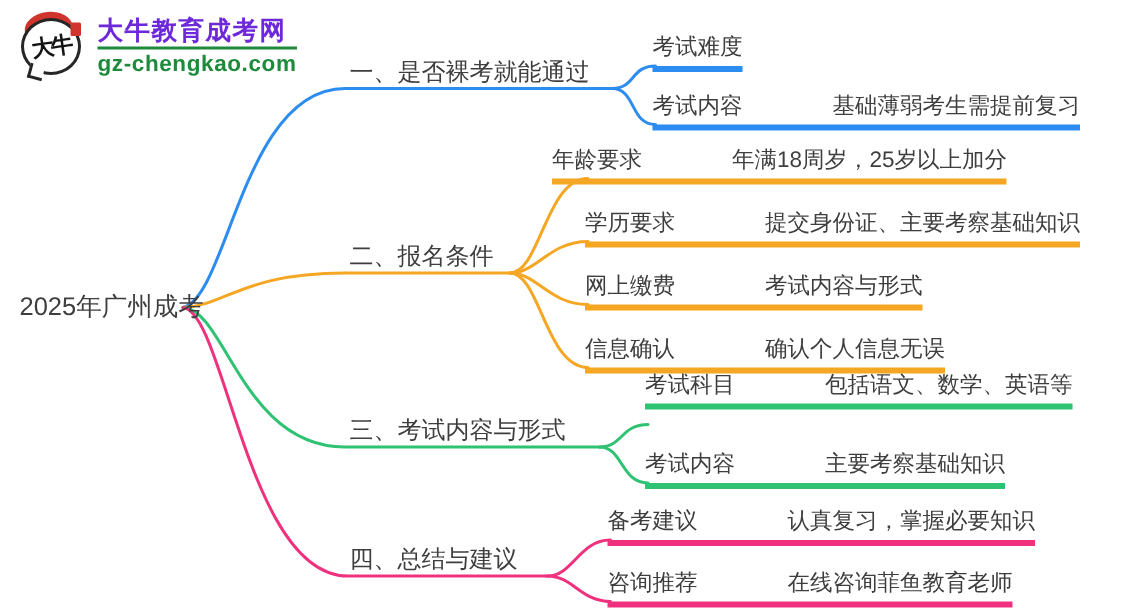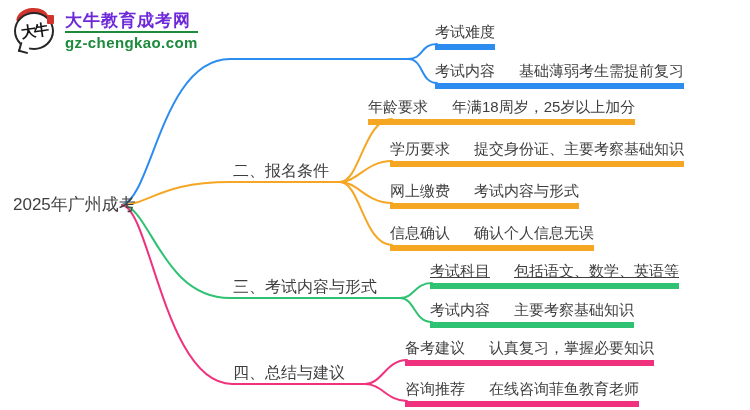--- a/index.html
+++ b/index.html
@@ -7,22 +7,22 @@
     position:relative;width:750px;height:410px;background:#ffffff;overflow:hidden;
     font-family:"Liberation Sans","DejaVu Sans",sans-serif;color:#3e3e3e;
   }
   svg.edges{position:absolute;left:0;top:0;}
   svg.edges path{fill:none;stroke-width:2;stroke-linecap:round;}
 
   .root-label{position:absolute;left:13px;top:193px;font-size:17px;white-space:nowrap;color:#3e3e3e;}
   .branch-label{position:absolute;font-size:16px;white-space:nowrap;color:#3e3e3e;}
 
   .row{
-    position:absolute;display:flex;gap:24px;align-items:flex-end;white-space:nowrap;
-    font-size:15px;line-height:17px;padding-bottom:4px;border-bottom:6px solid #0369a1;color:#3e3e3e;
+    position:absolute;display:flex;gap:60px;align-items:flex-end;white-space:nowrap;
+    font-size:15px;line-height:17px;padding-bottom:4px;border-bottom:4px solid #0369a1;color:#3e3e3e;
   }
   .row .val{display:inline-block;}
 
   
   .logo{position:absolute;left:14px;top:9px;display:flex;align-items:center;gap:9px;}
   .logo-mark{position:relative;width:42px;height:42px;}
   .logo-bubble{
     position:absolute;left:0;top:3px;width:36px;height:34px;background:#fff;
     border:2px solid #262626;border-radius:50%;
     display:flex;align-items:center;justify-content:center;
@@ -81,20 +81,21 @@
     </div>
     <div class="logo-text">
       <div class="logo-title" style="border-bottom-color: rgb(29, 138, 60); color: #6d28d9;">大牛教育成考网</div>
       <div class="logo-divider" style="background: rgb(29, 138, 60);"></div>
       <div class="logo-domain" style="color: rgb(29, 138, 60);">gz-chengkao.com</div>
     </div>
   </div>
 
   <div class="root-label">2025年广州成考</div>
 
+  <div class="branch-label" style="left:233px;top:38px;">一、是否裸考就能通过</div>
   <div class="branch-label" style="left:233px;top:161px;">二、报名条件</div>
   <div class="branch-label" style="left:233px;top:277px;">三、考试内容与形式</div>
   <div class="branch-label" style="left:233px;top:363px;">四、总结与建议</div>
 
   <div class="row" style="left: 435px; top: 23px; border-bottom-color: rgb(45, 140, 240);">
     <span class="lab">考试难度</span>
   </div>
   <div class="row" style="left: 435px; top: 62px; border-bottom-color: rgb(45, 140, 240);">
     <span class="lab">考试内容</span>
     <span class="val">基础薄弱考生需提前复习</span>
@@ -110,21 +111,21 @@
   </div>
   <div class="row" style="left: 390px; top: 182px; border-bottom-color: rgb(245, 166, 35);">
     <span class="lab">网上缴费</span>
     <span class="val">考试内容与形式</span>
   </div>
   <div class="row" style="left: 390px; top: 224px; border-bottom-color: rgb(245, 166, 35);">
     <span class="lab">信息确认</span>
     <span class="val">确认个人信息无误</span>
   </div>
 
-  <div class="row" style="left: 430px; top: 262px; border-bottom-color: rgb(47, 194, 114); text-decoration: underline;">
+  <div class="row" style="left: 430px; top: 248px; border-bottom-color: rgb(47, 194, 114);">
     <span class="lab">考试科目</span>
     <span class="val">包括语文、数学、英语等</span>
   </div>
   <div class="row" style="left: 430px; top: 301px; border-bottom-color: rgb(47, 194, 114);">
     <span class="lab">考试内容</span>
     <span class="val">主要考察基础知识</span>
   </div>
 
   <div class="row" style="left: 405px; top: 339px; border-bottom-color: rgb(240, 50, 126);">
     <span class="lab">备考建议</span>

